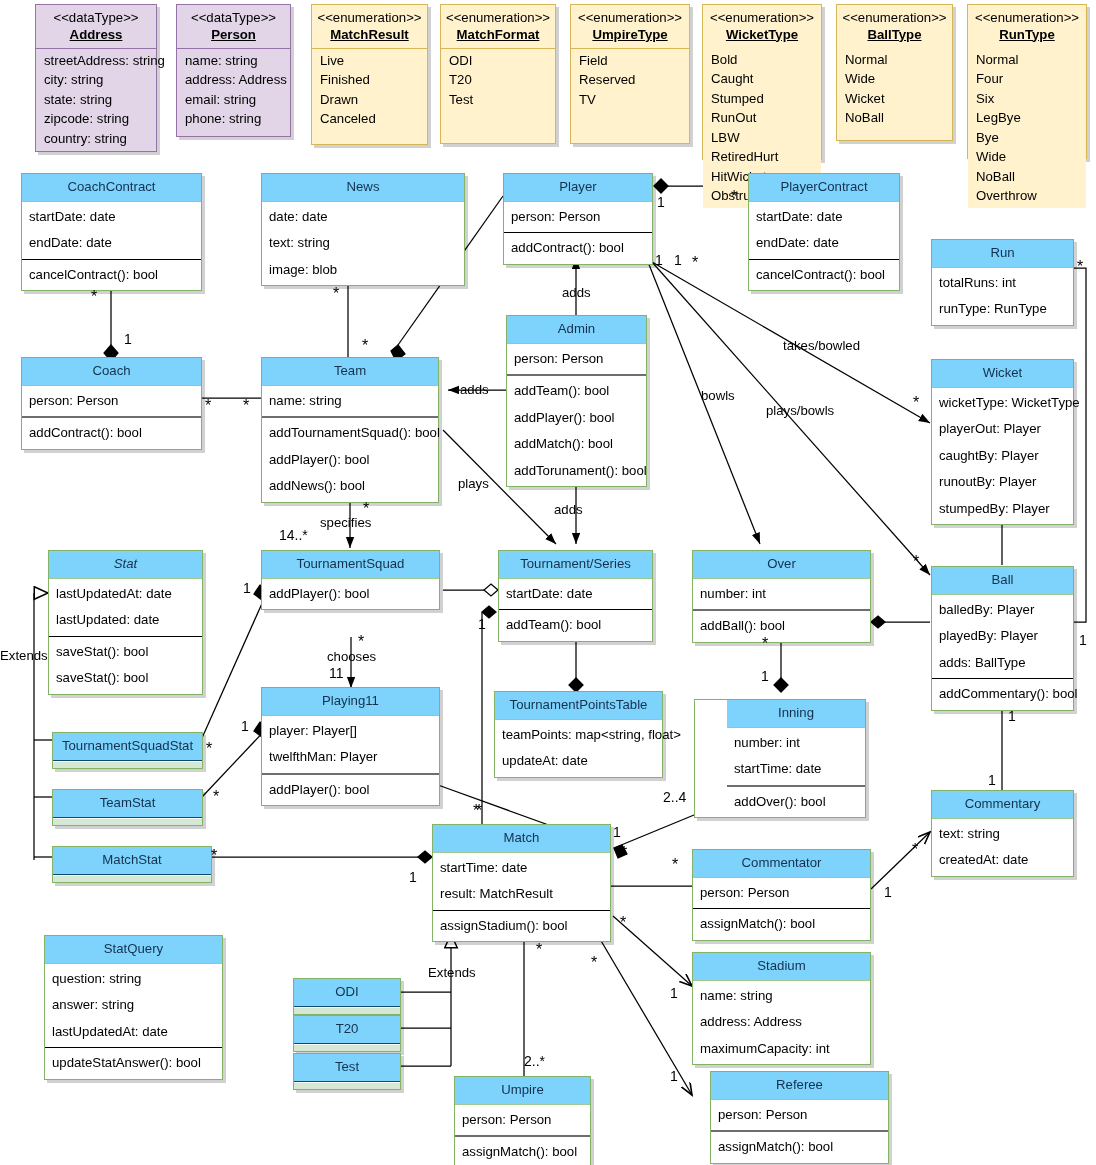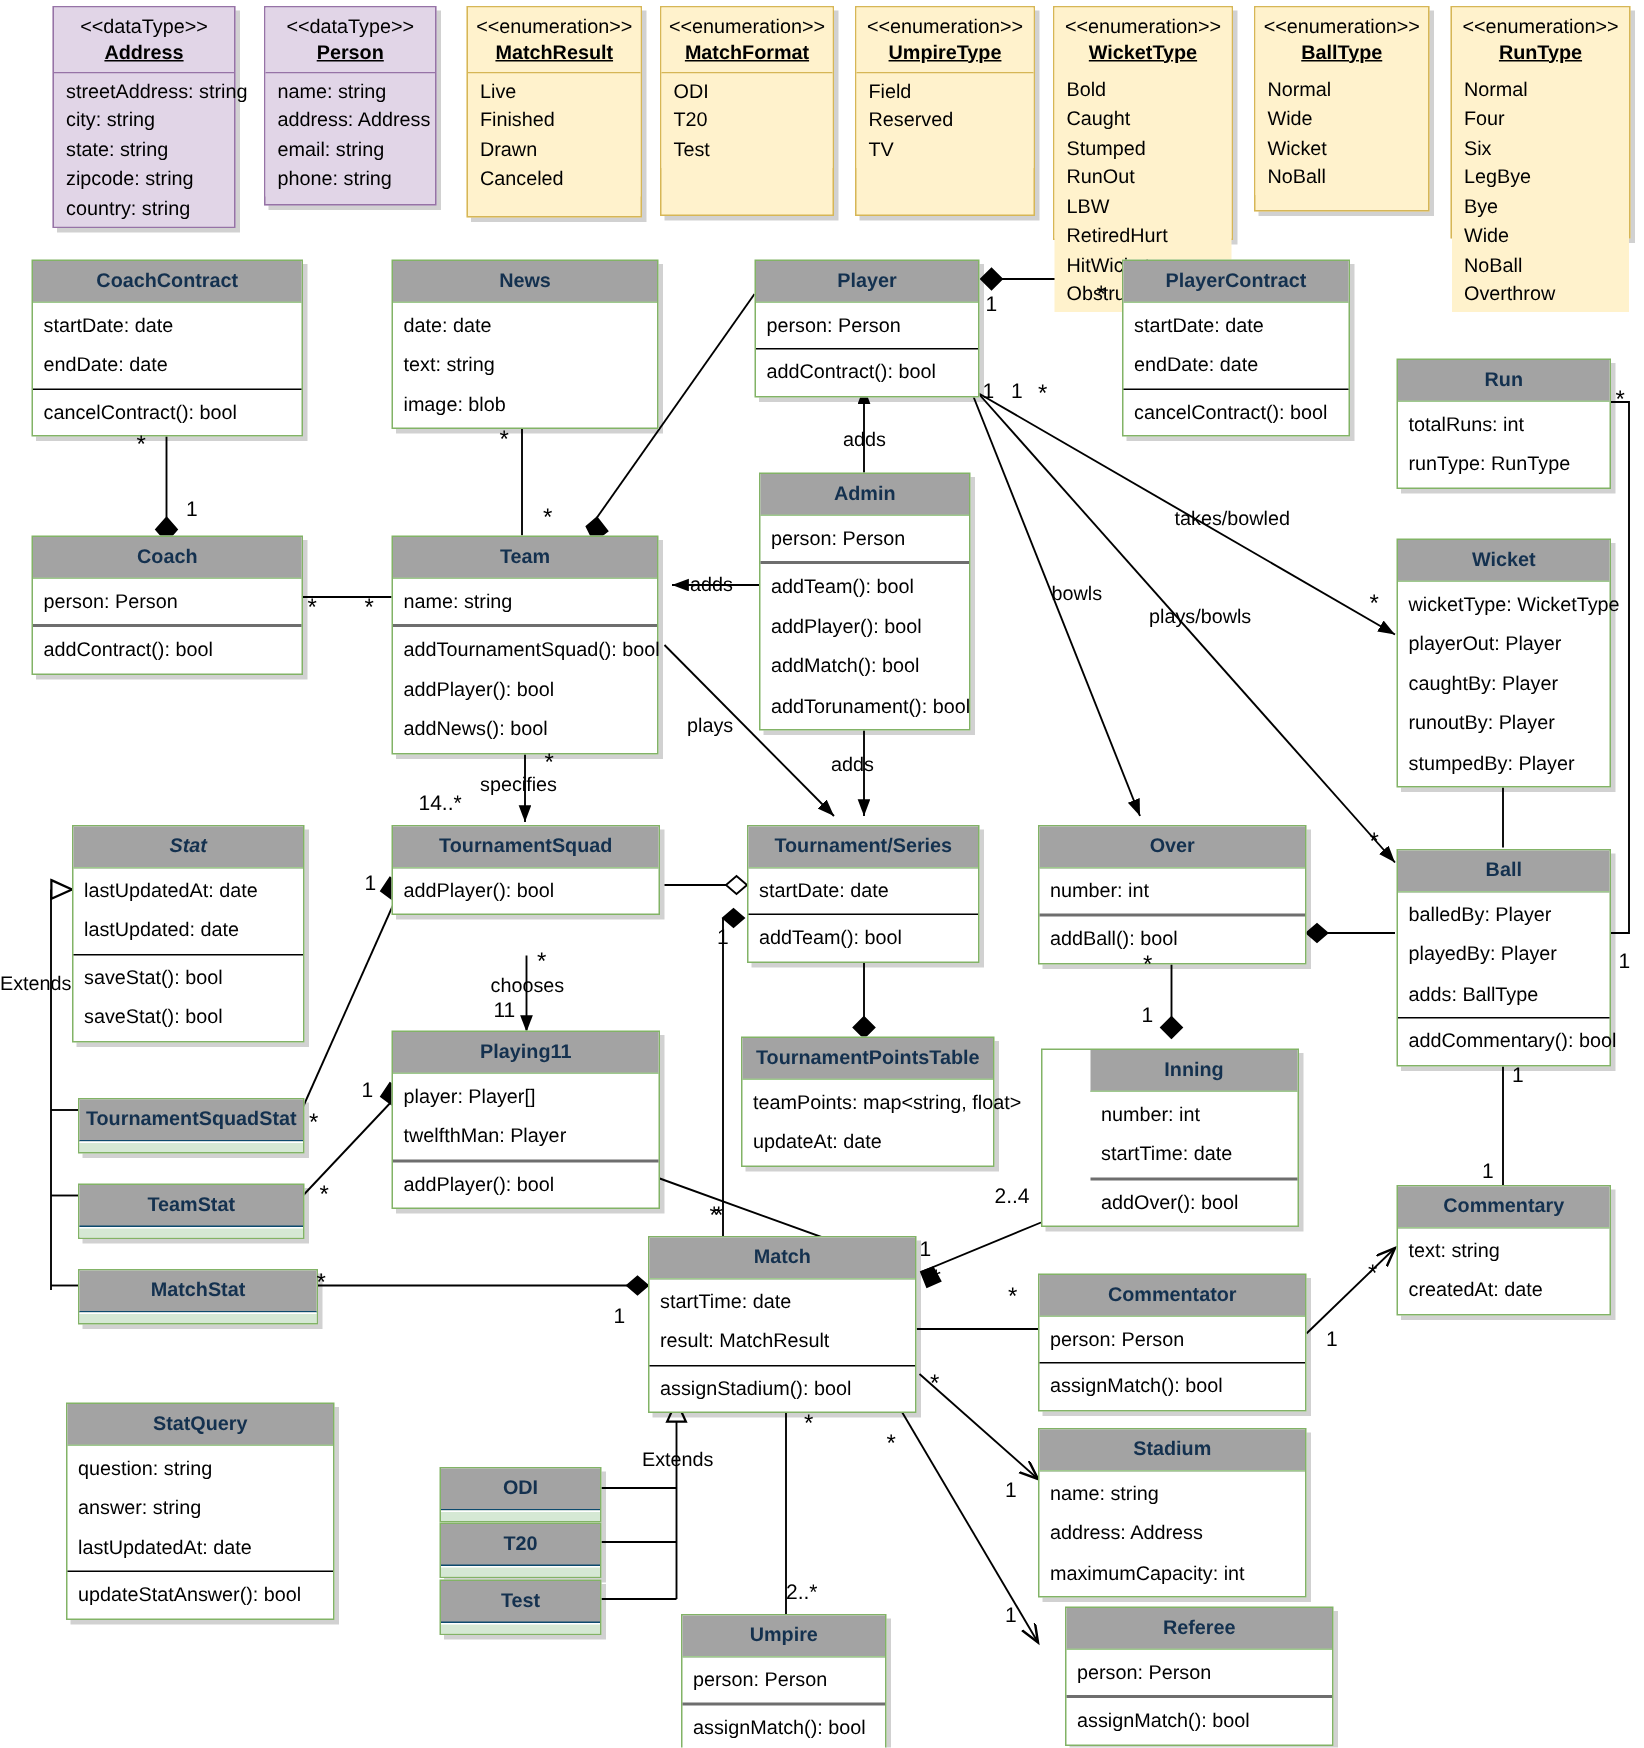--- a/index.html
+++ b/index.html
@@ -15,24 +15,24 @@
   .box{
     position:absolute;
     box-sizing:border-box;
     border:1px solid #82b366;
     background:#ffffff;
     box-shadow:3px 3px 0 rgba(0,0,0,0.18);
     font-size:13.2px;
     line-height:1.25;
   }
   .box .hdr{
-    background:#a3a3a3;
+    background:#7dd3fc;
     border-bottom:1px solid #9fc98e;
     text-align:center;
-    font-weight:bold;
+    font-weight:normal;
     color:#14314f;
     padding:5px 4px 5px 4px;
     font-size:13.2px;
   }
   .box .sec{padding:2px 0 2px 0;}
   .box .sec.top{border-bottom:1px solid #000;}
   .box .sec.topgray{border-bottom:2px solid #6e6e6e;}
   .box .row{padding:5px 7px;white-space:nowrap;}
   .box .hdr.italic{font-style:italic;}
 
@@ -297,21 +297,21 @@
   <div class="hdr">CoachContract</div>
   <div class="sec top">
     <div class="row">startDate: date</div>
     <div class="row">endDate: date</div>
   </div>
   <div class="sec">
     <div class="row">cancelContract(): bool</div>
   </div>
 </div>
 
-<div class="box" style="left:261px;top:173px;width:178px;">
+<div class="box" style="left:261px;top:173px;width:204px;">
   <div class="hdr">News</div>
   <div class="sec">
     <div class="row">date: date</div>
     <div class="row">text: string</div>
     <div class="row">image: blob</div>
   </div>
 </div>
 
 <div class="box" style="left:503px;top:173px;width:150px;">
   <div class="hdr">Player</div>

